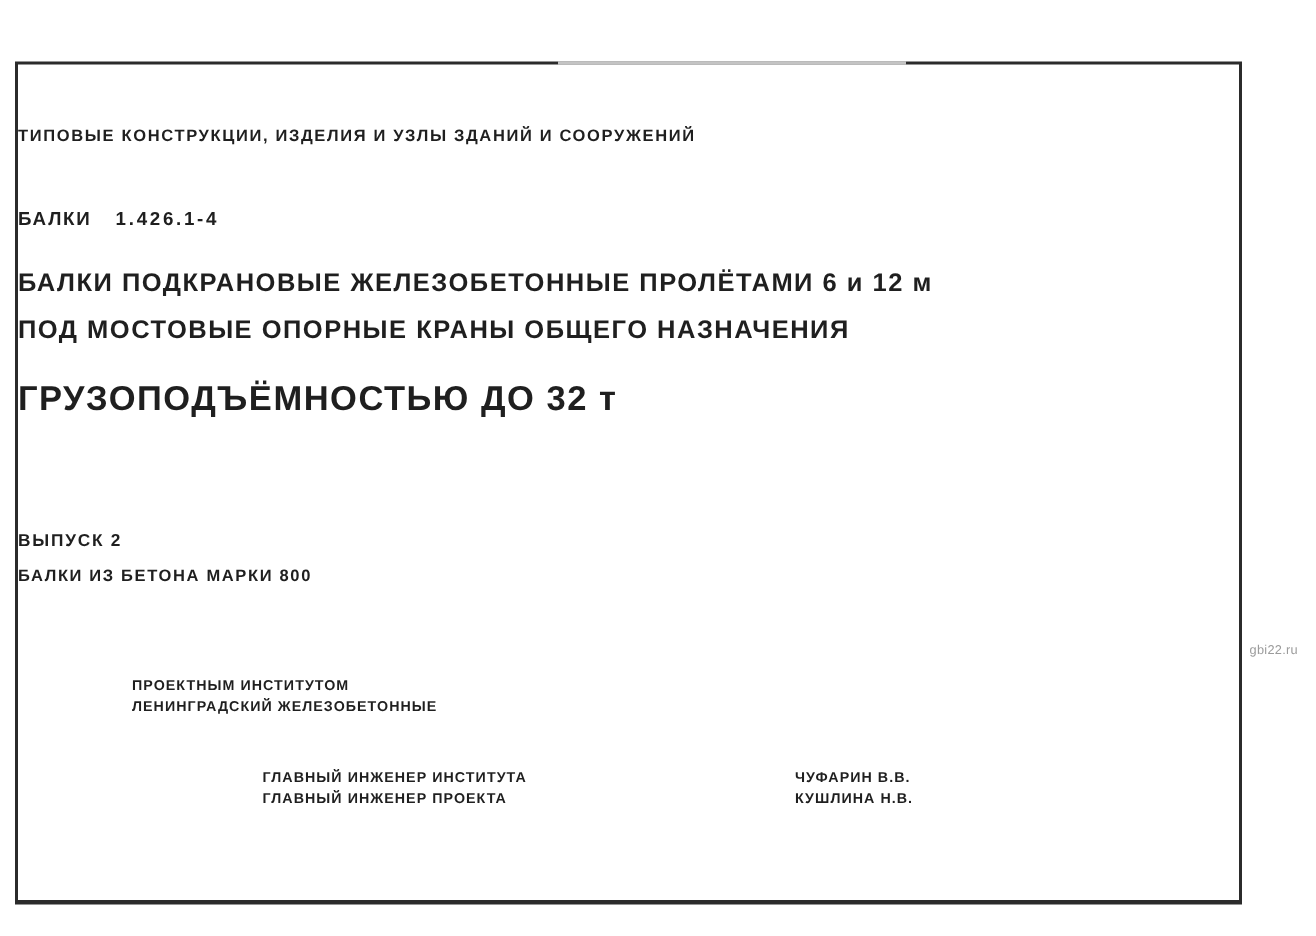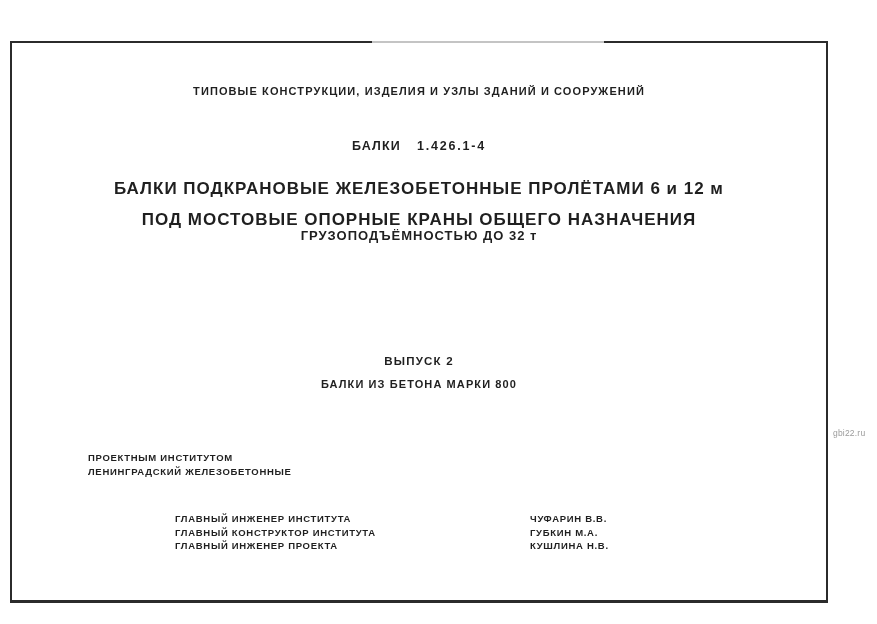--- a/index.html
+++ b/index.html
@@ -33,39 +33,39 @@
     left: 372px;
     top: 41px;
     width: 232px;
     height: 2px;
     background: rgba(255,255,255,0.72);
   }
   .centered {
     position: absolute;
     left: 12px;
     width: 814px;
-    text-align: center;
+    text-align: left;
     white-space: nowrap;
   }
   .catalog-header {
     top: 85px;
     font-size: 11px;
     font-weight: 700;
     letter-spacing: 1.1px;
   }
   .series-line {
     top: 139px;
     font-size: 12.5px;
     font-weight: 700;
     letter-spacing: 1.2px;
   }
   .series-line .num { margin-left: 16px; letter-spacing: 1.8px; }
   .title-l1 { top: 179px; font-size: 17px; font-weight: 700; letter-spacing: 1px; }
   .title-l2 { top: 210px; font-size: 17px; font-weight: 700; letter-spacing: 1px; }
-  .title-l3 { top: 228px; font-size: 13px; font-weight: 700; letter-spacing: 1px; }
+  .title-l3 { top: 252px; font-size: 23px; font-weight: 700; letter-spacing: 1px; }
   .issue    { top: 355px; font-size: 11.5px; font-weight: 700; letter-spacing: 1.2px; }
   .subtitle { top: 378px; font-size: 11px;   font-weight: 700; letter-spacing: 1.1px; }
   .doctype  { top: 402px; font-size: 11.5px; font-weight: 700; letter-spacing: 2px; }
   .developer {
     position: absolute;
     left: 88px;
     top: 451px;
     font-size: 9.5px;
     font-weight: 700;
     letter-spacing: 0.7px;
@@ -126,24 +126,20 @@
     <div>ПРОЕКТНЫМ ИНСТИТУТОМ</div>
     <div>ЛЕНИНГРАДСКИЙ ЖЕЛЕЗОБЕТОННЫЕ</div>
   </div>
 
   <div class="signatures">
     <div class="sig-row">
       <span>ГЛАВНЫЙ ИНЖЕНЕР ИНСТИТУТА</span>
       <span class="sig-name">ЧУФАРИН В.В.</span>
     </div>
     <div class="sig-row">
-      <span>ГЛАВНЫЙ КОНСТРУКТОР ИНСТИТУТА</span>
-      <span class="sig-name">ГУБКИН М.А.</span>
-    </div>
-    <div class="sig-row">
       <span>ГЛАВНЫЙ ИНЖЕНЕР ПРОЕКТА</span>
       <span class="sig-name">КУШЛИНА Н.В.</span>
     </div>
   </div>
 
   <div class="watermark">gbi22.ru</div>
 
 </div>
 
 </body></html>

